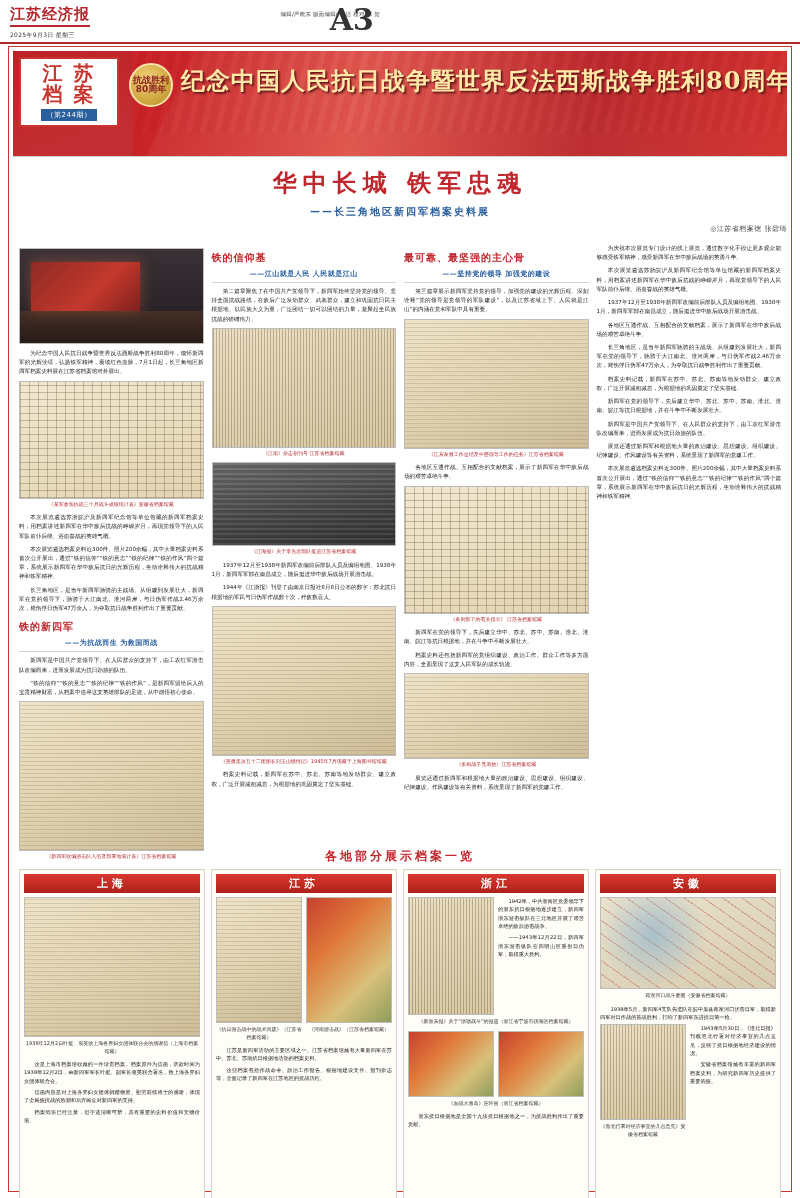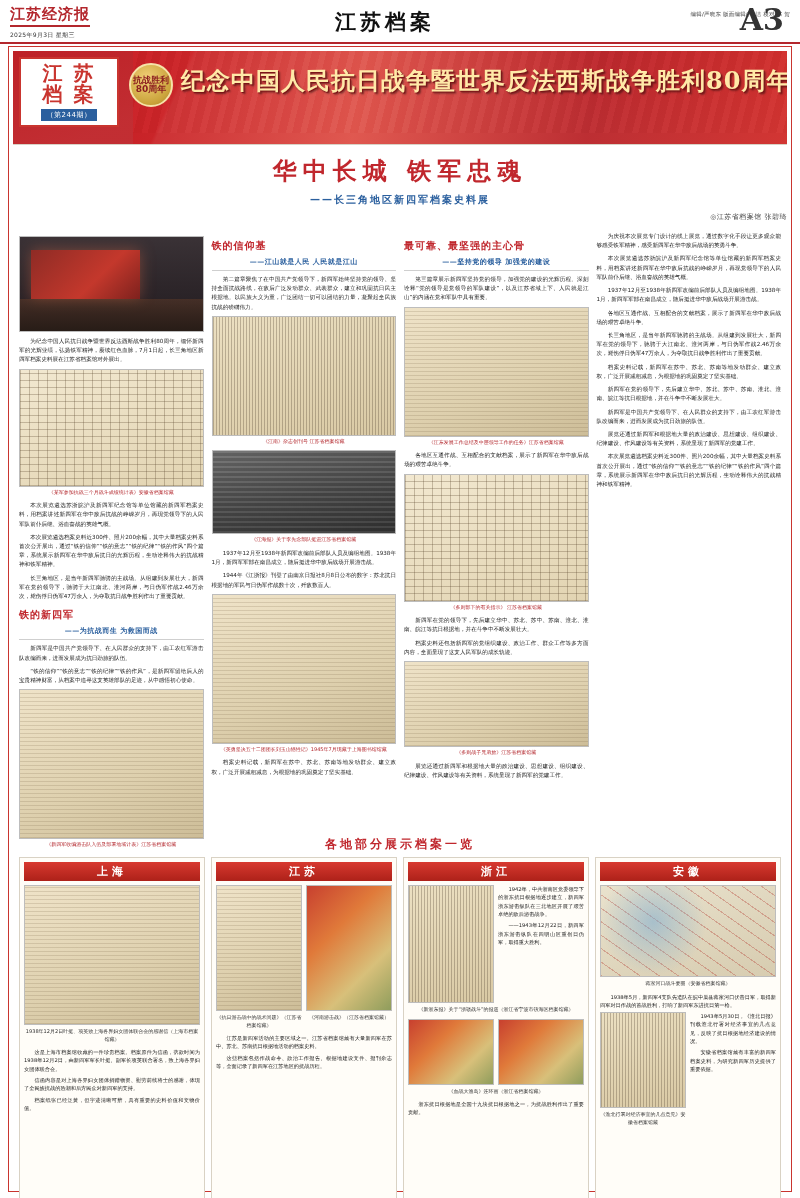--- a/index.html
+++ b/index.html
@@ -42,21 +42,21 @@
 
   
   .page {
     position:absolute; top:46px; left:8px; right:8px; bottom:6px;
     border:1.5px solid #c9352f;
     padding:4px;
   }
 
   
   .banner {
-    position:relative; height:94px;
+    position:relative; height:106px;
     background:linear-gradient(180deg,#e8e4dc 0%,#efe9df 100%);
     overflow:hidden;
     border-bottom:1px solid #d8d2c6;
   }
   .banner .ribbon {
     position:absolute; inset:0;
     background:
       linear-gradient(115deg, rgba(190,30,36,.92) 0%, rgba(190,30,36,.92) 22%, rgba(190,30,36,0) 22.5%),
       linear-gradient(200deg, rgba(214,50,42,.55) 0%, rgba(214,50,42,0) 38%),
       linear-gradient(160deg, rgba(166,22,28,.75) 0%, rgba(166,22,28,0) 30%);
@@ -210,21 +210,20 @@
   .two-up > div { flex:1; }
 </style>
 </head>
 <body>
 
 <div class="masthead">
   <div class="mh-left">
     <div class="mh-logo">江苏经济报</div>
     <div class="mh-date">2025年9月3日 星期三</div>
   </div>
-  <div class="mh-center">江苏档案</div>
   <div class="mh-right">
     <div class="mh-credits">编辑/严晓东  版面编辑/严  洁  校对/宗  贺</div>
     <div class="mh-page">A3</div>
   </div>
 </div>
 
 <div class="page">
 
   <div class="banner">
     <div class="ribbon"></div>

